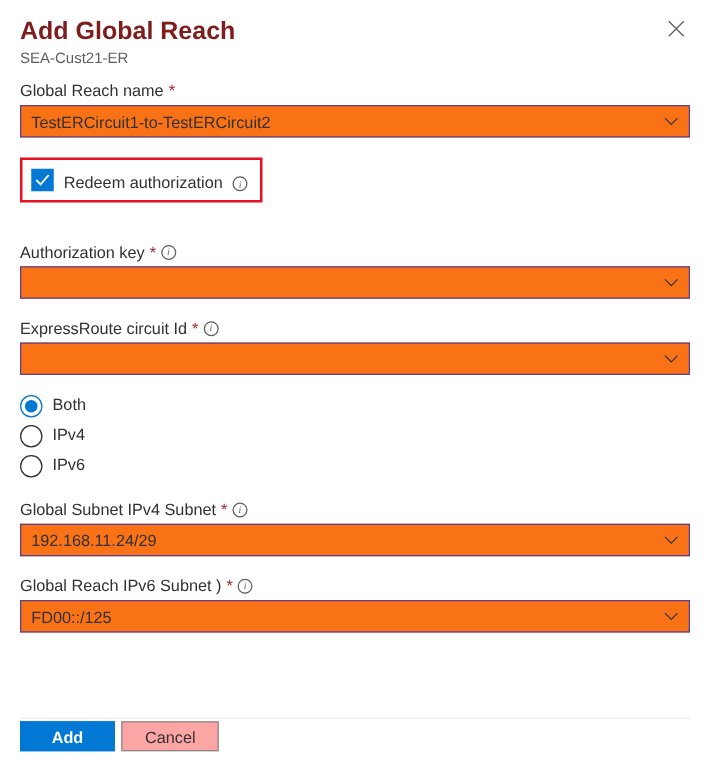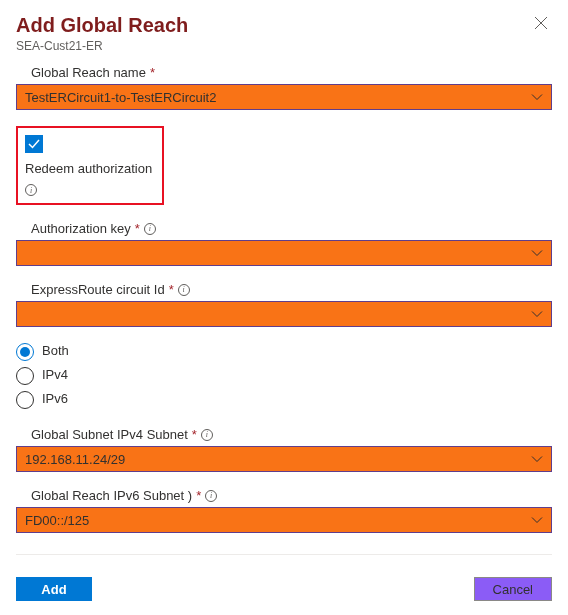--- a/index.html
+++ b/index.html
@@ -43,21 +43,20 @@
     .field-group {
       margin-bottom: 16px;
     }
     .field-label {
       font-size: 13px;
       color: #323130;
       margin-bottom: 4px;
       display: flex;
       align-items: center;
       gap: 4px;
-      margin-left: 15px;
     }
     .required {
       color: #a4262c;
     }
     .info-icon {
       width: 12px;
       height: 12px;
       border: 1px solid #605e5c;
       border-radius: 50%;
       display: inline-flex;
@@ -83,26 +82,25 @@
       cursor: pointer;
     }
     .dropdown-chevron {
       position: absolute;
       right: 8px;
       top: 50%;
       transform: translateY(-50%);
     }
     .checkbox-row {
       display: inline-flex;
-      align-items: flex-start;
+      align-items: flex-end;
       gap: 8px;
       padding: 7px 10px 7px 7px;
       border: 2px solid #e81123;
-      margin-bottom: 16px;
-      flex-direction: column;
+      margin-bottom: 32px;
     }
     .checkbox {
       width: 18px;
       height: 18px;
       background: #0078d4;
       display: flex;
       align-items: center;
       justify-content: center;
       cursor: pointer;
     }
@@ -142,44 +140,43 @@
       width: 10px;
       height: 10px;
       border-radius: 50%;
       background: #0078d4;
     }
     .footer {
       position: absolute;
       bottom: 14px;
       left: 16px;
       display: flex;
-      gap: 24px;
+      gap: 5px;
       border-top: 1px solid #edebe9;
-      padding-top: 22px;
+      padding-top: 2px;
       width: calc(100% - 32px);
-      justify-content: space-between;
     }
     .btn {
       height: 24px;
       padding: 0 18px;
       font-size: 13px;
       cursor: pointer;
       display: inline-flex;
       align-items: center;
       justify-content: center;
       min-width: 76px;
     }
     .btn-primary {
       background: #0078d4;
       color: #ffffff;
       border: 1px solid #0078d4;
       font-weight: 600;
     }
     .btn-secondary {
-      background: #8b5cf6;
+      background: #fca5a5;
       color: #323130;
       border: 1px solid #8a8886;
     }
     .subnets-section {
       margin-bottom: 18px;
     }
   </style>
 </head>
 <body>
 

